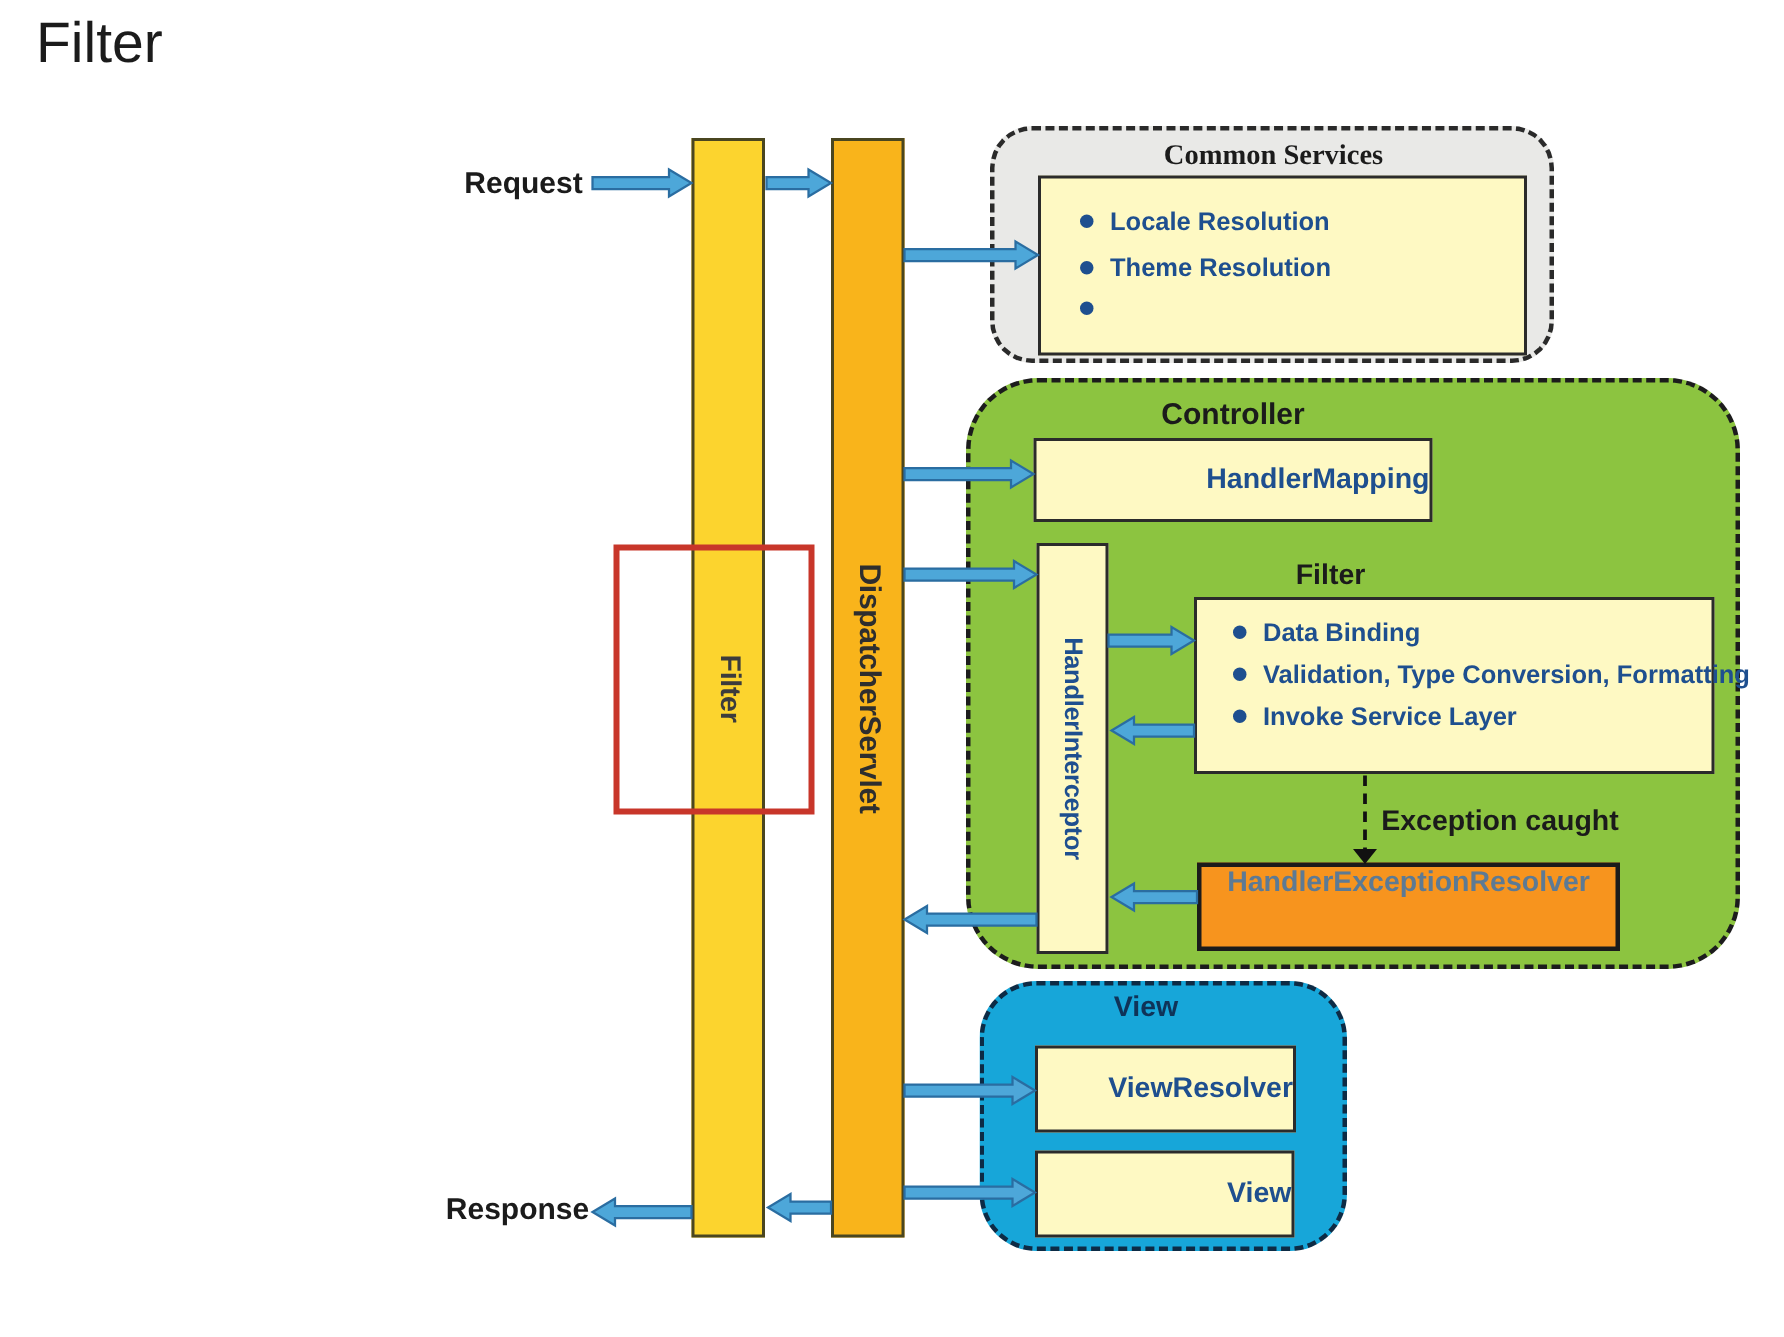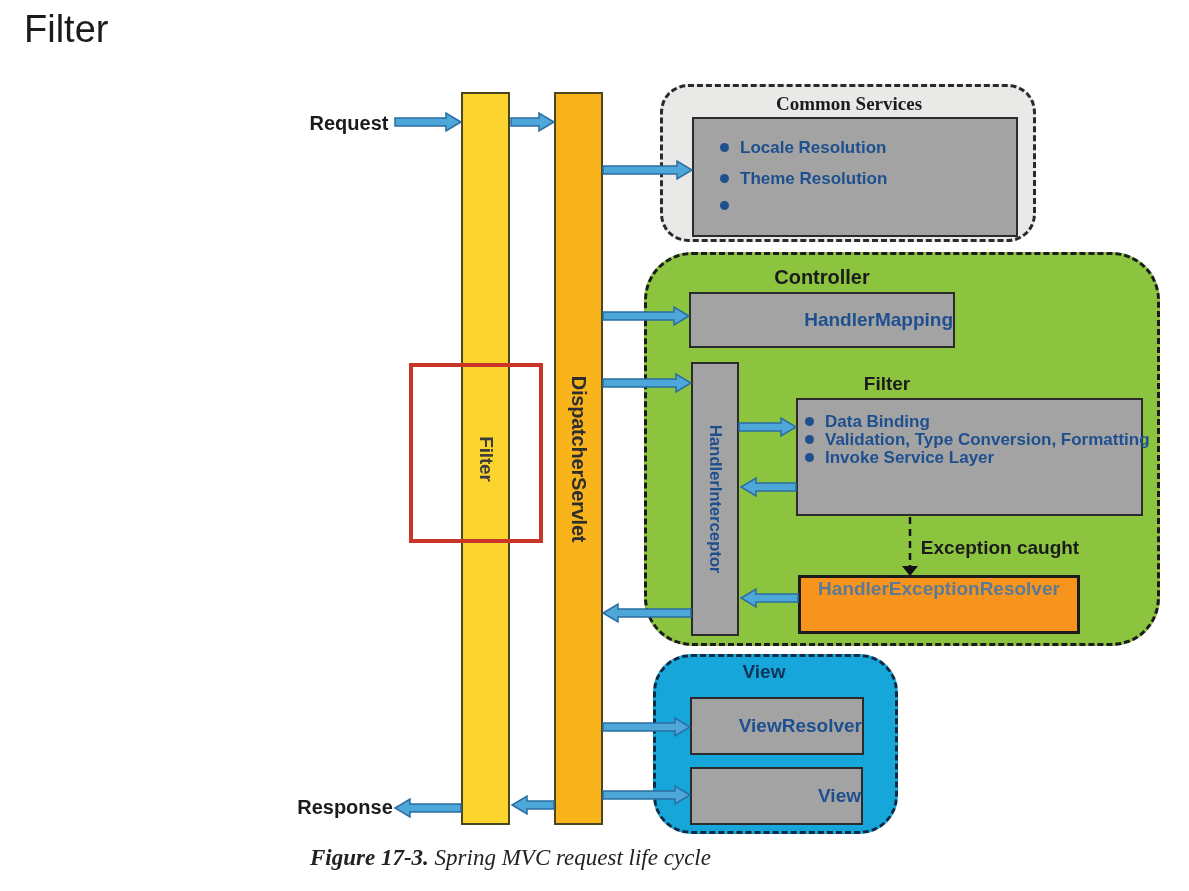--- a/index.html
+++ b/index.html
@@ -16,37 +16,37 @@
   .bar-filter .vlabel{font-size:19px;color:#3c3c3c;}
   .bar-dispatcher .vlabel{font-size:20px;color:#2e2e2e;}
 
   
   .container{position:absolute;box-sizing:border-box;z-index:1;}
   .cs-container{left:660px;top:84px;width:376px;height:158px;background:#e9e9e7;border:3px dashed #2a2a2a;border-radius:28px;}
   .controller-container{left:644px;top:252px;width:516px;height:394px;background:#8cc440;border:3px dashed #1c1c1c;border-radius:48px;}
   .view-container{left:653px;top:654px;width:245px;height:180px;background:#17a6d9;border:3px dashed #0d2b45;border-radius:38px;}
 
   
-  .wbox{position:absolute;background:#a3a3a3;border:2px solid #2b2b2b;box-sizing:border-box;z-index:5;}
+  .wbox{position:absolute;background:#fef9c3;border:2px solid #2b2b2b;box-sizing:border-box;z-index:5;}
   .center-text{display:flex;align-items:center;justify-content:flex-end;font-weight:bold;color:#1e4f8f;}
 
   .cs-box{left:692px;top:117px;width:326px;height:120px;}
   .hm-box{left:689px;top:292px;width:266px;height:56px;font-size:19px;}
   .hi-box{left:691px;top:362px;width:48px;height:274px;}
   .hi-box .vlabel{font-size:17px;color:#1e4f8f;}
   .handler-box{left:796px;top:398px;width:347px;height:118px;}
   .vr-box{left:690px;top:697px;width:174px;height:58px;font-size:19px;}
   .view-box{left:690px;top:767px;width:173px;height:58px;font-size:19px;}
 
   .orange-box{position:absolute;left:798px;top:575px;width:282px;height:59px;background:#f7941e;border:3px solid #1b1b1b;box-sizing:border-box;z-index:5;display:flex;align-items:flex-start;justify-content:center;font-weight:bold;font-size:19px;color:#5d7a94;}
 
   
   .bullets{list-style:none;margin:0;display:flex;flex-direction:column;box-sizing:border-box;height:100%;}
   .cs-box .bullets{padding:20px 4px 0 26px;gap:14px;}
-  .handler-box .bullets{padding:13px 4px 0 7px;gap:1px;}
+  .handler-box .bullets{padding:13px 4px 0 24px;gap:11px;}
   .bullets li{display:flex;align-items:center;font-weight:bold;font-size:17px;color:#1e4f8f;line-height:17px;white-space:nowrap;}
   .dot{width:9px;height:9px;border-radius:50%;background:#1e4f8f;margin-right:11px;flex:0 0 auto;}
 
   
   .lbl{position:absolute;transform:translate(-50%,-50%);font-weight:bold;color:#1b1b1b;white-space:nowrap;z-index:6;}
   .lbl-request{left:349px;top:123px;font-size:20px;}
   .lbl-response{left:345px;top:807px;font-size:20px;}
   .lbl-cs-title{left:849px;top:104px;font-size:19px;font-family:Liberation Serif, serif;}
   .lbl-controller{left:822px;top:277px;font-size:20px;}
   .lbl-handler{left:887px;top:384px;font-size:19px;}
@@ -157,17 +157,14 @@
       <polygon points="603,723 675,723 675,718 690,727 675,736 675,731 603,731" class="arrow"></polygon>
       <polygon points="603,791 675,791 675,786 690,795 675,804 675,799 603,799" class="arrow"></polygon>
       <polygon points="554,801 527,801 527,796 512,805 527,814 527,809 554,809" class="arrow"></polygon>
       <polygon points="461,804 410,804 410,799 395,808 410,817 410,812 461,812" class="arrow"></polygon>
       <line x1="910" y1="517" x2="910" y2="566" class="dash-line"></line>
       <polygon points="902,566 918,566 910,576" class="dash-head"></polygon>
     </svg>
 
   <div class="red-rect"></div>
 
-  <div class="caption">
-    <span class="fig">Figure 17-3.</span><span> Spring MVC request life cycle</span>
-  </div>
 
 </div>
 
 </body></html>

